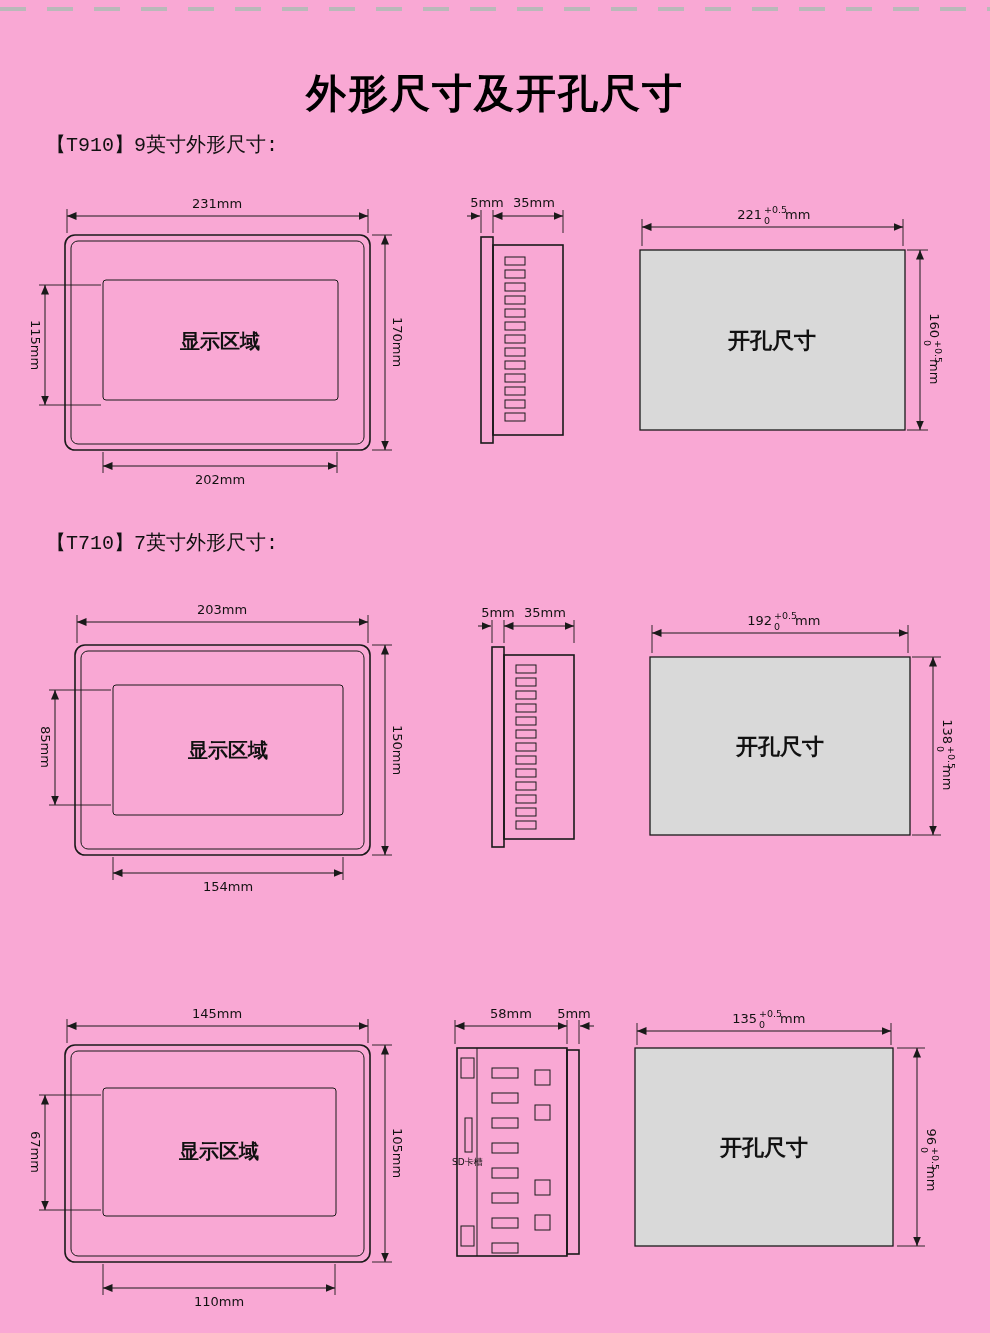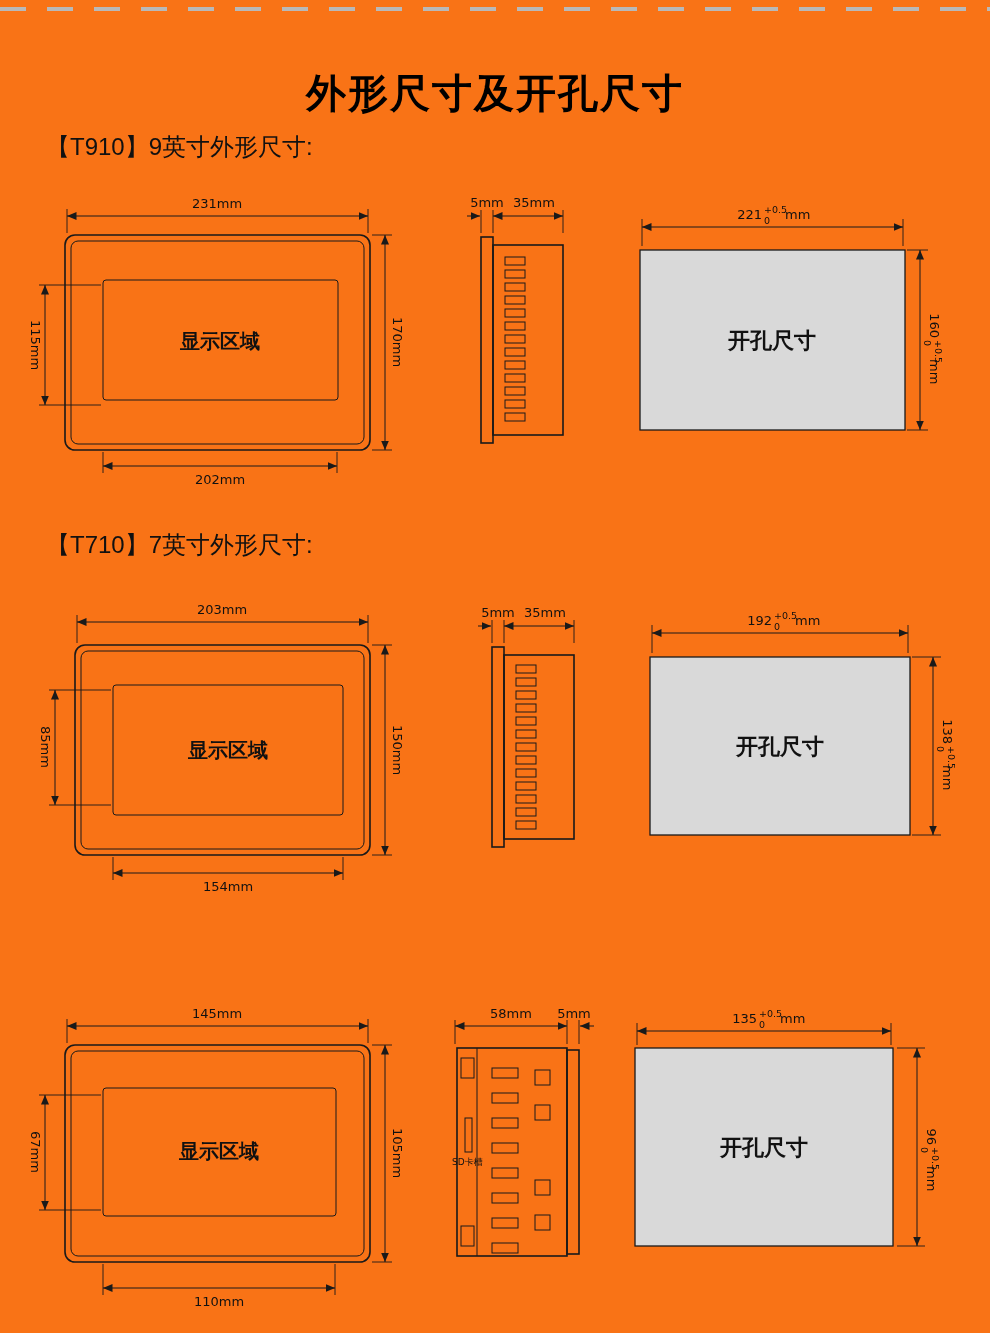--- a/index.html
+++ b/index.html
@@ -1,30 +1,30 @@
 <!DOCTYPE html>
 <html><head>
 <meta charset="utf-8">
 <style>
   * { margin:0; padding:0; box-sizing:border-box; }
   html,body { background:#ffffff; }
   body { font-family:"Liberation Sans","DejaVu Sans",sans-serif; }
-  .canvas { position:relative; width:990px; height:1333px; background:#f97316; overflow:hidden; }
+  .canvas { position:relative; width:990px; height:1333px; background:#f9a8d4; overflow:hidden; }
   .top-dash {
     position:absolute; top:7px; left:0; width:100%; height:4px;
     background:repeating-linear-gradient(90deg,#b9b9b9 0 26px,transparent 26px 47px);
   }
   .title {
     position:absolute; top:66px; left:0; width:100%; text-align:center;
     font-size:40px; font-weight:bold; color:#000; letter-spacing:2px;
     font-family:"Liberation Sans","DejaVu Sans",sans-serif;
   }
   .heading {
-    position:absolute; left:46px; font-size:24px; color:#111;
-    font-family:Liberation Sans, sans-serif;
+    position:absolute; left:46px; font-size:20px; color:#111;
+    font-family:Liberation Mono, monospace;
   }
   .h1 { top:131px; } .h2 { top:529px; } .h3 { top:934px; }
   .sec { position:absolute; left:0; }
   .s1 { top:185px; } .s2 { top:595px; } .s3 { top:1000px; }
   text { fill:#111; }
   .dimtxt { font-size:13px; font-family:"DejaVu Sans","Liberation Sans",sans-serif; }
   .toltxt { font-size:9.5px; font-family:"DejaVu Sans","Liberation Sans",sans-serif; }
   .cnlabel { font-size:20px; font-weight:bold; font-family:"DejaVu Serif","Liberation Serif",serif; }
   .cncut { font-size:22px; font-weight:bold; font-family:"DejaVu Serif","Liberation Serif",serif; }
   .sdtxt { font-size:9px; font-family:"DejaVu Sans",sans-serif; }

